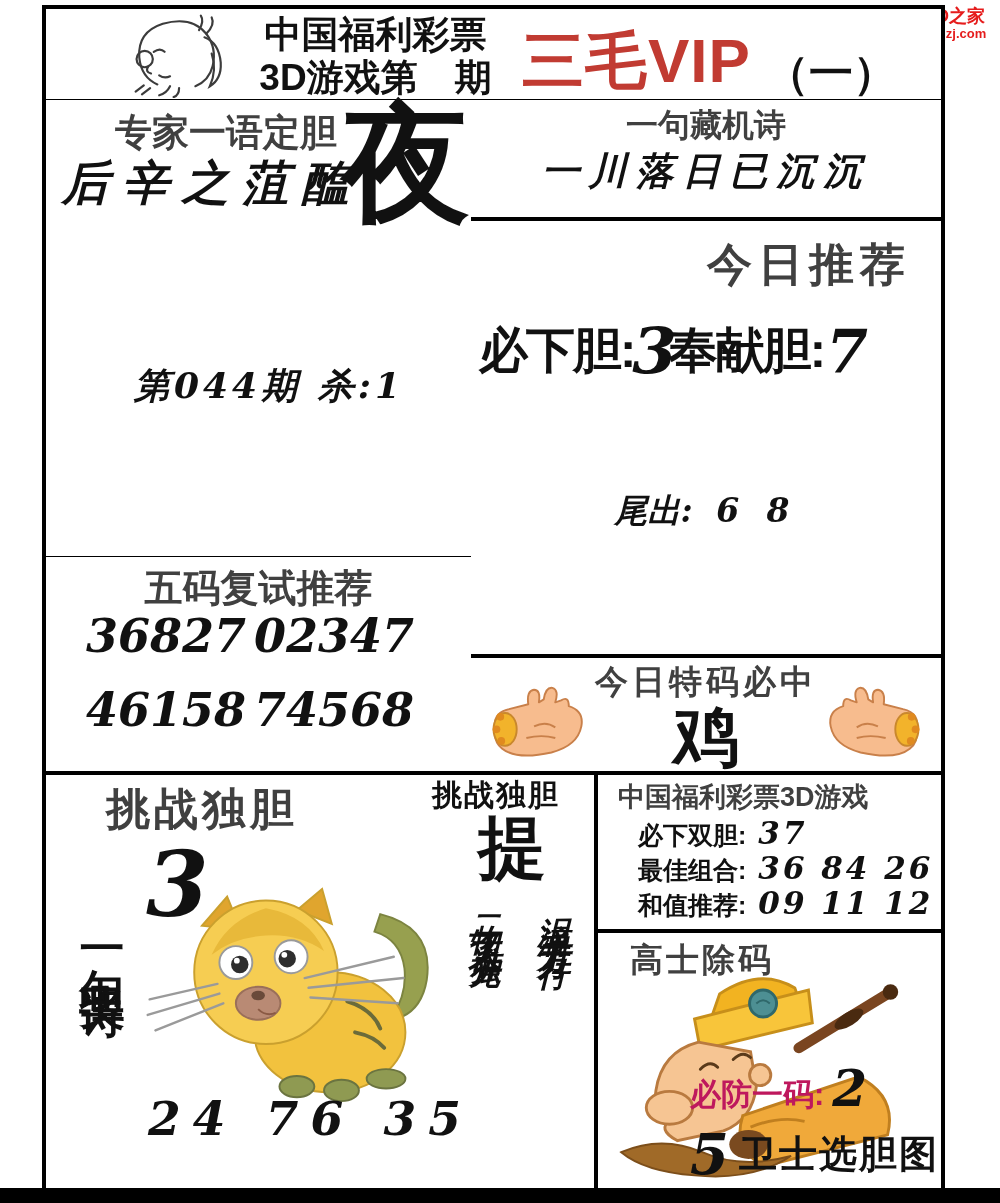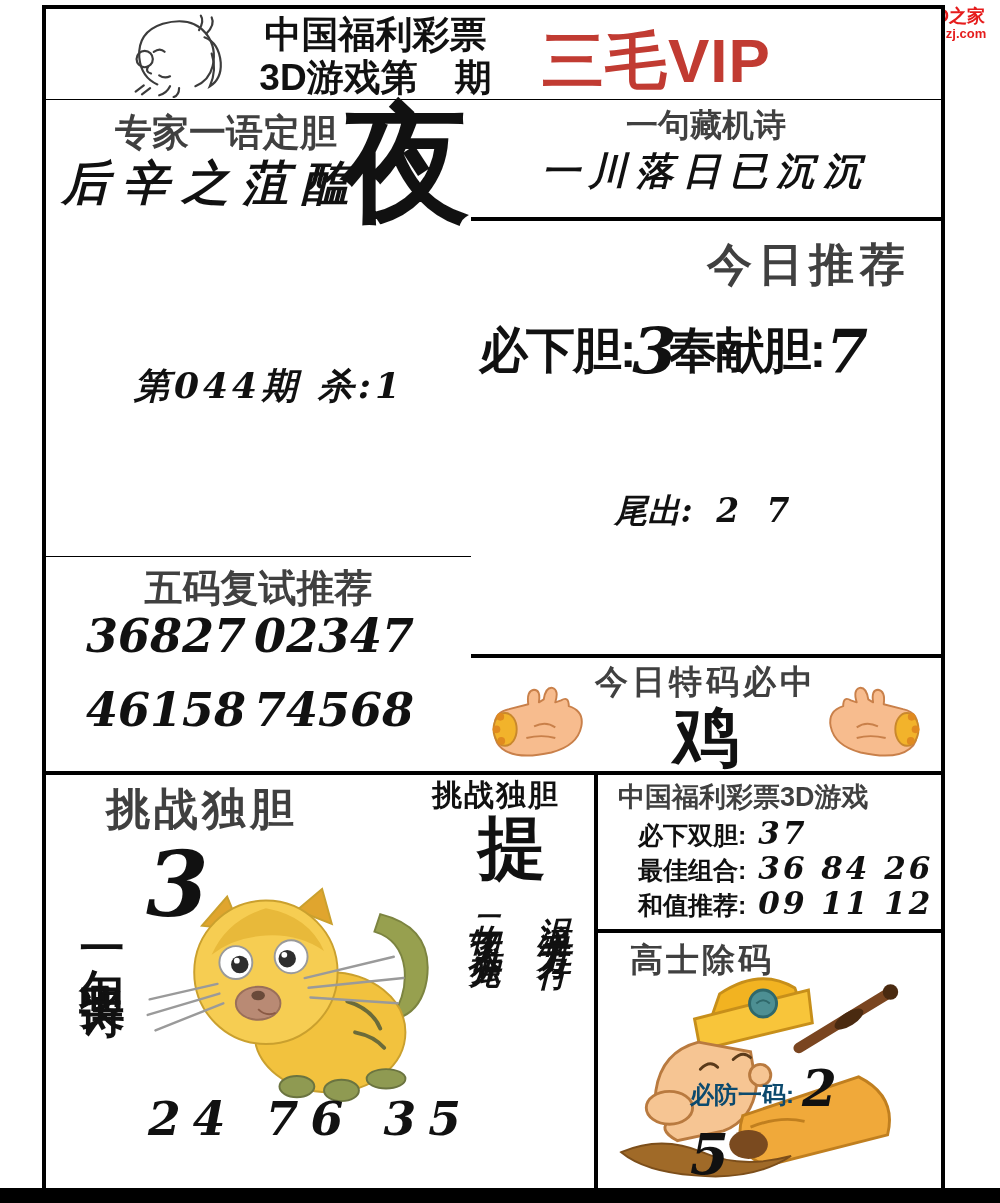--- a/index.html
+++ b/index.html
@@ -21,21 +21,21 @@
   #recommend-box{left:471px;top:221px;width:474px;height:437px;border-right:4px solid #000;border-bottom:4px solid #000;}
   #special-box{left:471px;top:658px;width:474px;height:117px;border-right:4px solid #000;border-bottom:4px solid #000;}
   #bottom-left-box{left:42px;top:775px;width:556px;height:413px;border-left:4px solid #000;border-right:4px solid #000;}
   #stats-box{left:598px;top:775px;width:347px;height:158px;border-right:4px solid #000;border-bottom:4px solid #000;}
   #gaoshi-box{left:598px;top:933px;width:347px;height:255px;border-right:4px solid #000;}
   #bottom-bar{left:0;top:1188px;width:1000px;height:15px;background:#000;}
 
   
   .mascot{left:48px;top:3px;width:172px;height:86px;}
   .hdr-titles{left:182px;top:4px;width:295px;text-align:center;line-height:43px;font-size:37px;font-weight:900;}
-  .brand-row{left:496px;top:10px;display:flex;align-items:flex-end;flex-direction:column;}
+  .brand-row{left:476px;top:10px;display:flex;align-items:flex-end;}
   .brand{color:#c13b32;font-size:62px;font-weight:900;letter-spacing:1px;}
   .brand-suffix{color:#111;font-size:44px;font-weight:bold;margin-left:14px;}
   .logo{left:890px;top:7px;width:108px;text-align:left;color:#e51c1c;line-height:1.1;}
   .logo-t{font-size:18px;font-weight:900;}
   .logo-u{font-size:13px;font-weight:bold;}
 
   
   .expert-heading{left:55px;top:8px;width:250px;text-align:center;font-size:37px;}
   .expert-phrase{left:16px;top:52px;font-size:47px;letter-spacing:13px;}
   .expert-big{left:296px;top:-10px;font-size:128px;font-weight:900;line-height:1.15;}
@@ -70,21 +70,21 @@
   .stats-heading{left:20px;top:4px;font-size:27px;}
   .stats-rows{left:40px;top:40px;}
   .stats-row{display:flex;align-items:baseline;height:35px;}
   .stats-label{font-size:25px;font-weight:900;}
   .stats-value{font-size:31px;margin-left:12px;letter-spacing:3px;}
 
   
   .gaoshi-heading{left:32px;top:5px;font-size:33px;letter-spacing:3px;}
   .warrior{left:2px;top:30px;width:330px;height:222px;}
   .guard-row{left:92px;top:132px;display:flex;align-items:center;white-space:nowrap;}
-  .guard-label{color:#0c4a6e;font-size:24px;font-weight:900;}
+  .guard-label{color:#be185d;font-size:31px;font-weight:900;}
   .guard-value{color:#111;font-size:50px;margin-left:8px;transform:translateY(-6px);}
   .gaoshi-bottom{left:92px;top:188px;display:flex;align-items:center;white-space:nowrap;}
   .gaoshi-num{font-size:56px;}
   .gaoshi-label{font-size:38px;font-weight:900;margin-left:10px;letter-spacing:2px;}
 
   
   .challenge-heading{left:28px;top:5px;font-size:44px;letter-spacing:4px;margin-left:32px;}
   .challenge-value{left:100px;top:56px;font-size:90px;}
   .challenge-side{left:26px;top:150px;font-size:45px;font-weight:900;letter-spacing:8px;height:290px;}
   .cat{left:92px;top:112px;width:312px;height:218px;}
@@ -154,21 +154,21 @@
   <div class="box" id="recommend-box">
     <div class="abs heading rec-heading">今日推荐</div>
     <div class="abs dan-row">
       <span class="dan-label">必下胆:</span>
       <span class="hand dan-val">3</span>
       <span class="dan-label">奉献胆:</span>
       <span class="hand gift-val">7</span>
     </div>
     <div class="abs hand tail-row">
       <span>尾出:</span>
-      <span class="tail-val">2 7</span>
+      <span class="tail-val">6 8</span>
     </div>
   </div>
 
   <div class="box" id="special-box">
     <svg class="abs hand-left" viewBox="0 0 120 85">
       <g stroke="#c9804a" stroke-width="2" stroke-linejoin="round">
         <path fill="#f7bc8e" d="M18 48 Q14 30 32 26 L52 21 Q50 7 58 6 Q65 6 63 19 L68 16 Q70 3 77 4 Q84 6 80 19 L86 17 Q94 12 94 23 Q110 28 107 44 Q103 64 76 71 Q40 79 25 67 Q16 60 18 48 Z"></path>
         <path fill="none" d="M58 44 Q70 38 80 45 M50 56 Q66 52 80 56"></path>
       </g>
       <ellipse cx="28" cy="47" rx="12" ry="17" fill="#f2b32b" stroke="#c9882d" stroke-width="2"></ellipse>
@@ -226,20 +226,21 @@
       <path d="M16 196 Q58 178 100 196 Q140 214 192 200 Q152 226 92 220 Q40 216 16 196 Z" fill="#a06a28" stroke="#7c4e1a" stroke-width="2"></path>
       <ellipse cx="148" cy="188" rx="20" ry="15" fill="#7a4a1f"></ellipse>
     </svg>
     <div class="abs heading gaoshi-heading">高士除码</div>
     <div class="abs guard-row">
       <span class="guard-label">必防一码:</span>
       <span class="hand guard-value">2</span>
     </div>
     <div class="abs gaoshi-bottom">
       <span class="hand gaoshi-num">5</span>
+      <span class="gaoshi-label">卫士选胆图</span>
     </div>
   </div>
 
   <div class="box" id="bottom-left-box">
     <svg class="abs cat" viewBox="0 0 310 225">
       <path d="M244 28 Q300 42 292 96 Q286 132 254 138 Q272 112 269 84 Q265 54 238 46 Z" fill="#97a04f" stroke="#7c8440" stroke-width="2"></path>
       <ellipse cx="192" cy="150" rx="78" ry="62" fill="#f2c23e" stroke="#caa02e" stroke-width="2"></ellipse>
       <path d="M210 118 q26 8 34 28 M218 150 q20 4 30 16" fill="none" stroke="#6b6b3a" stroke-width="4" stroke-linecap="round"></path>
       <path d="M60 40 L86 10 L100 44 Z" fill="#e0a52e" stroke="#caa02e" stroke-width="2"></path>
       <path d="M158 24 L184 2 L194 38 Z" fill="#e0a52e" stroke="#caa02e" stroke-width="2"></path>

